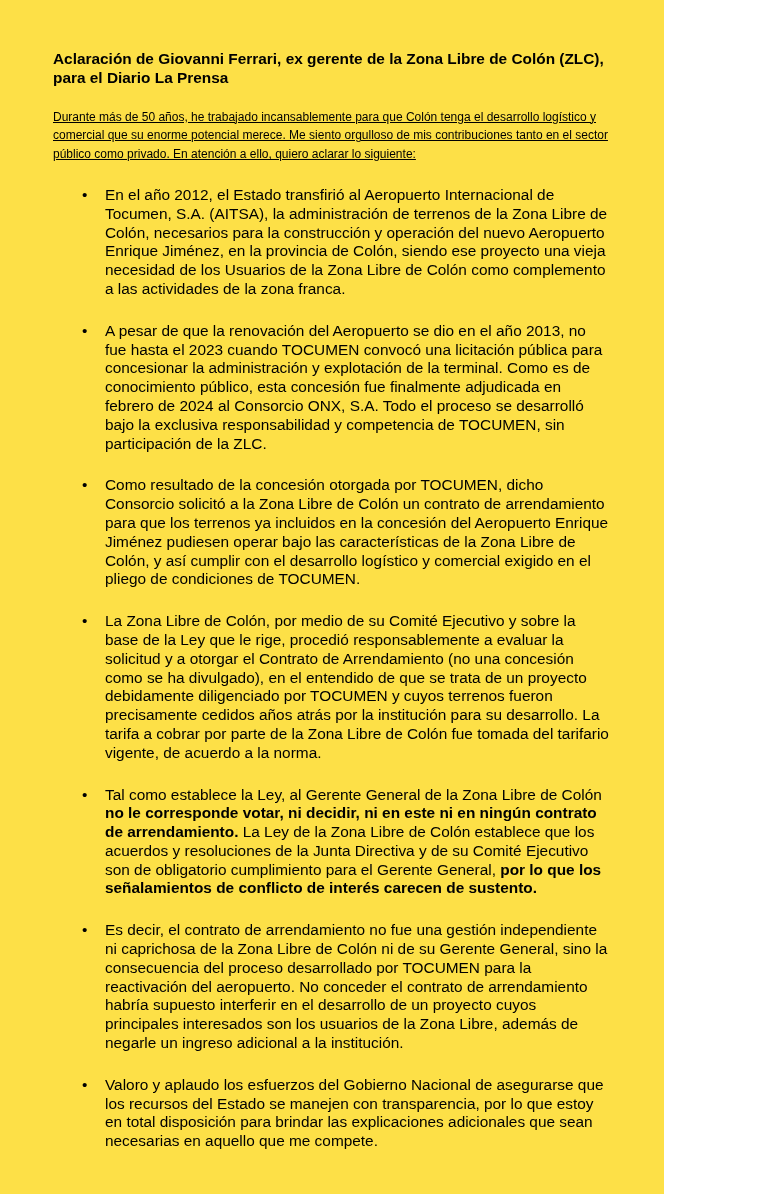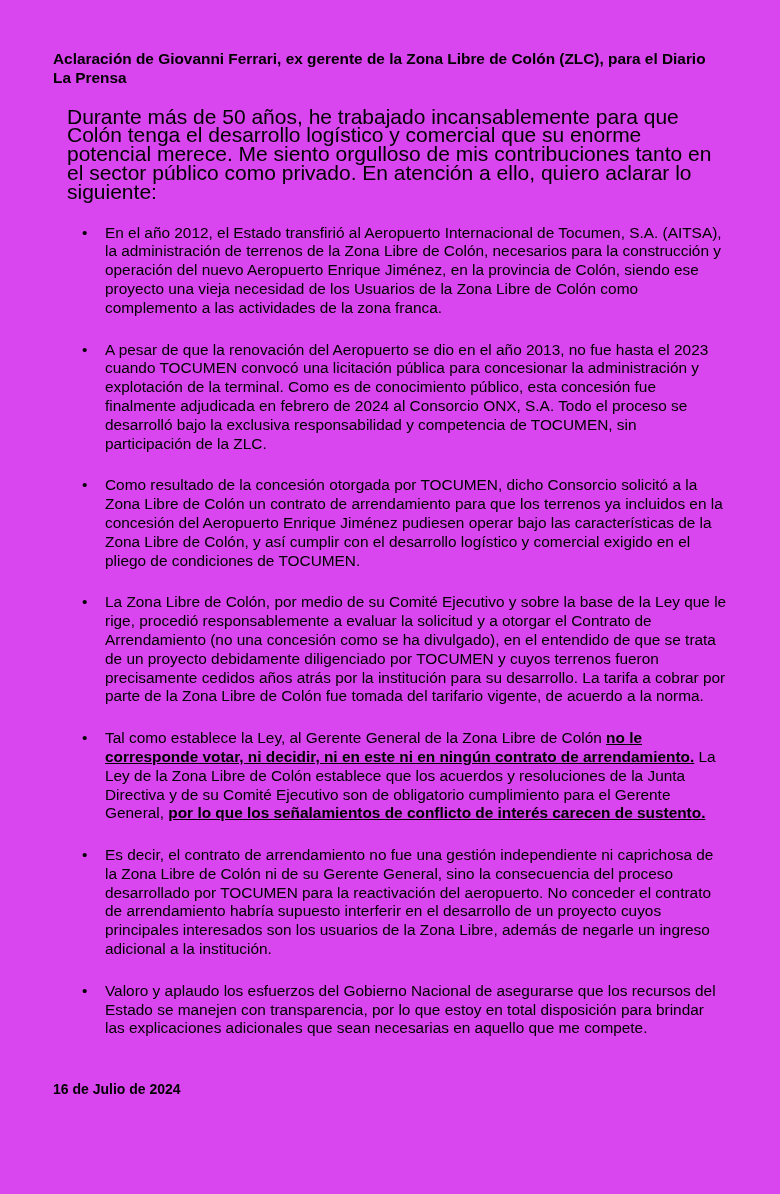--- a/index.html
+++ b/index.html
@@ -9,56 +9,56 @@
   }
   body {
     width: 780px;
     height: 1194px;
     overflow: hidden;
     font-family: "Liberation Sans", "DejaVu Sans", sans-serif;
     color: #000000;
   }
   .page {
     box-sizing: border-box;
-    width: 780px;
+    width: 664px;
     height: 1194px;
     padding: 50px 53px 0 53px;
-    background: #d946ef;
+    background: #fde047;
   }
   .doc-title {
     font-size: 15.4px;
     line-height: 18.8px;
     font-weight: bold;
     margin: 0 0 20px 0;
   }
   .intro {
-    font-size: 21px;
+    font-size: 12px;
     line-height: 18.8px;
-    margin: 0 0 22px 14px;
+    margin: 0 0 22px 0;
+    text-decoration: underline;
   }
   ul.bullets {
     list-style: none;
     margin: 0;
     padding: 0;
   }
   ul.bullets li {
     position: relative;
     padding-left: 52px;
     font-size: 15.4px;
     line-height: 18.8px;
     margin: 0 0 23px 0;
   }
   ul.bullets li .marker {
     position: absolute;
     left: 29px;
     top: 0;
   }
   .bold {
     font-weight: bold;
-    text-decoration: underline;
   }
   .doc-date {
     font-size: 14px;
     line-height: 18.8px;
     font-weight: bold;
     margin: 42px 0 0 0;
   }
 </style>
 </head>
 <body>

